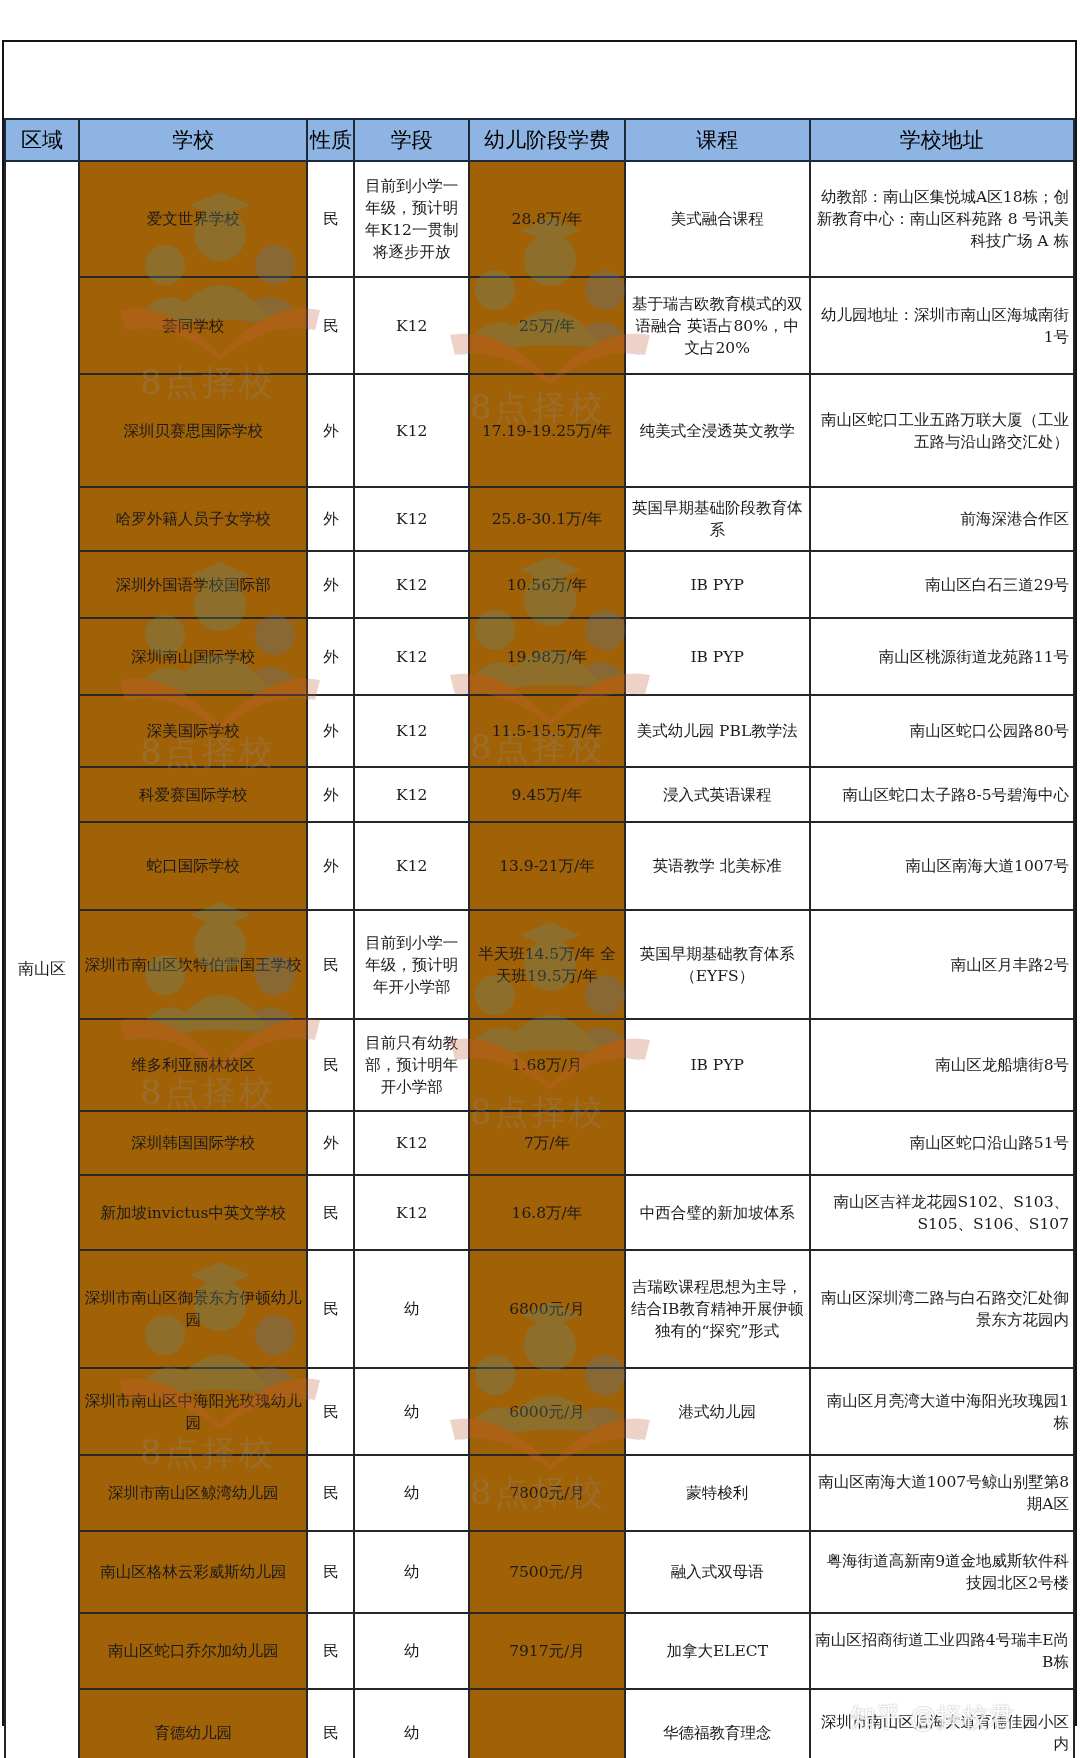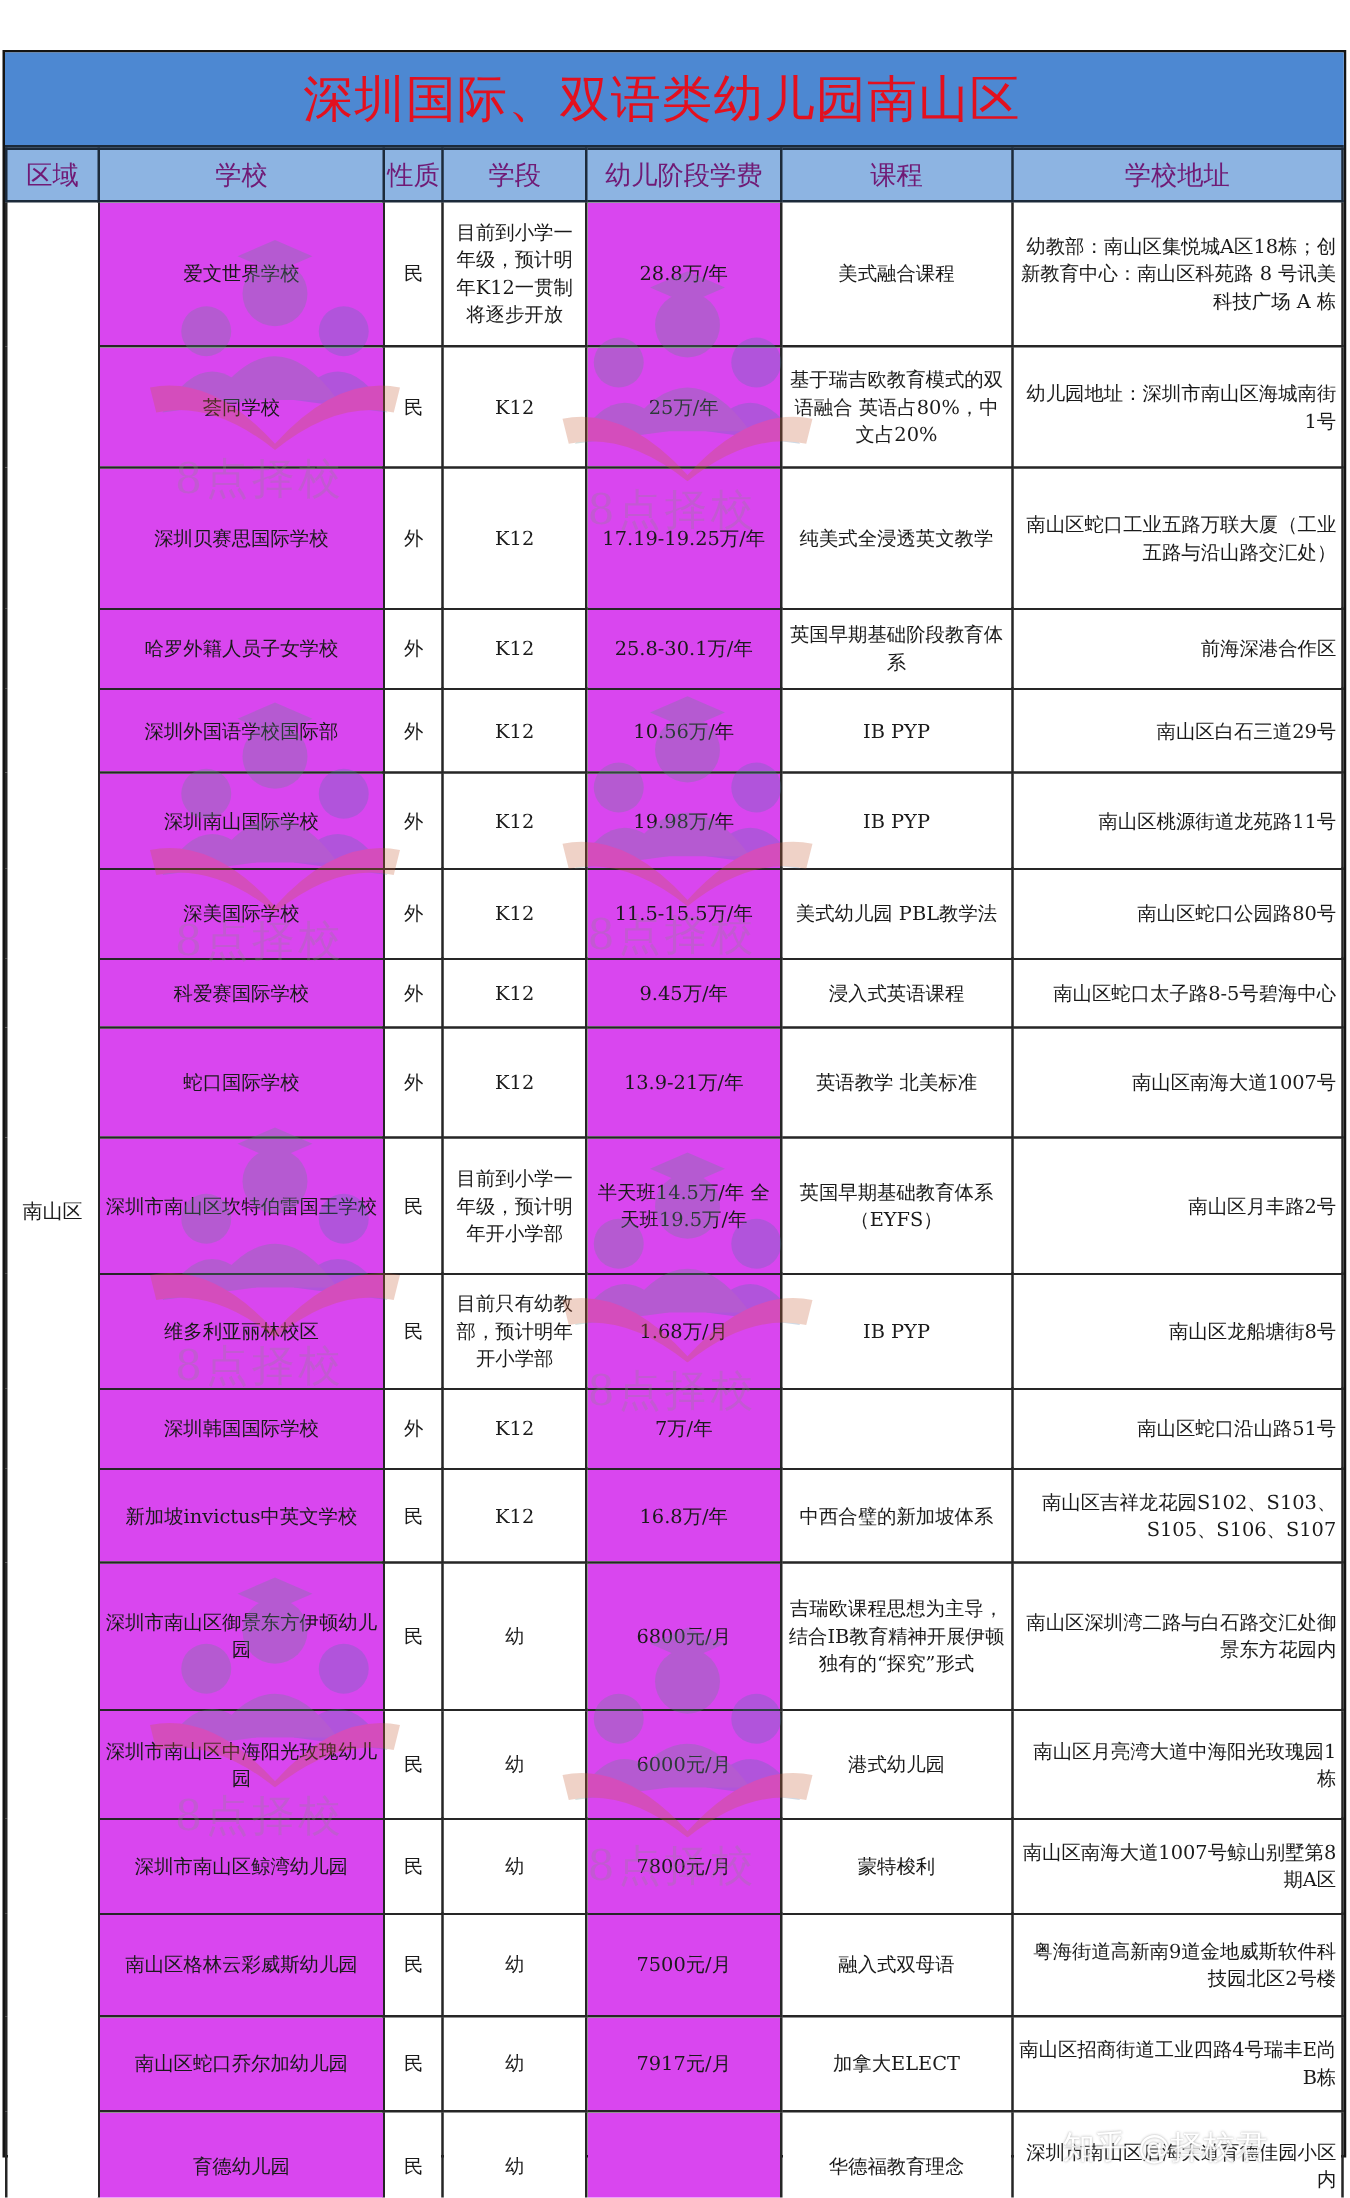--- a/index.html
+++ b/index.html
@@ -6,40 +6,37 @@
   body { width:1080px; height:1758px; position:relative; overflow:hidden;
          font-family: "DejaVu Serif", "Liberation Serif", serif; color:#1a1a1a; }
   #sheet { position:absolute; left:2px; top:40px; width:1075px; height:1686px;
            border:2px solid #141414; box-sizing:border-box; background:#fff; }
   .title-band { position:absolute; left:0; top:0; width:100%; height:76px;
                 background:#4d88d2; border-bottom:2px solid #1c2a3a; box-sizing:border-box;
                 display:flex; align-items:center; justify-content:center; }
   .title-band span { color:#e3101e; font-size:40px; font-family:"DejaVu Sans", sans-serif;
                      letter-spacing:1px; margin-left:-20px; }
   table { position:absolute; left:0; top:76px; border-collapse:collapse; table-layout:fixed; }
-  th { background:#8db4e2; color:#701a75; font-weight:normal; font-size:21px;
+  th { background:#8db4e2; color:#000000; font-weight:normal; font-size:21px;
        font-family:"DejaVu Sans", sans-serif; height:40px; border:2px solid #1c2a3a; padding:0; }
   td { border:2px solid #262626; font-size:15.5px; line-height:22px; text-align:center;
        vertical-align:middle; padding:0 4px; position:relative; }
-  td.green { background:#d946ef; }
+  td.green { background:#a16207; }
   td.white { background:#ffffff; }
   td.addr { text-align:right; vertical-align:middle; padding-left:4px; }
   td.region { background:#fff; font-size:16px; }
   .wm { position:absolute; pointer-events:none; opacity:0.28; }
   .wm .txt { font-family:"DejaVu Serif", serif; font-size:34px; color:#8a8a8a; letter-spacing:3px; position:absolute; white-space:nowrap; }
   .foot-wm { position:absolute; left:850px; top:1700px; font-size:26px; color:#ffffff;
              font-family:"DejaVu Sans", sans-serif; text-shadow:0 0 2px #999; opacity:0.9; }
 </style>
 </head>
 <body>
 
 <div id="sheet">
-  <div class="title-band">
-    <span>深圳国际、双语类幼儿园南山区</span>
-  </div>
   <table>
     <colgroup>
       <col style="width:74px">
         <col style="width:229px">
         <col style="width:47px">
         <col style="width:115px">
       <col style="width:156px">
         <col style="width:185px">
         <col style="width:265px">
     </colgroup>

